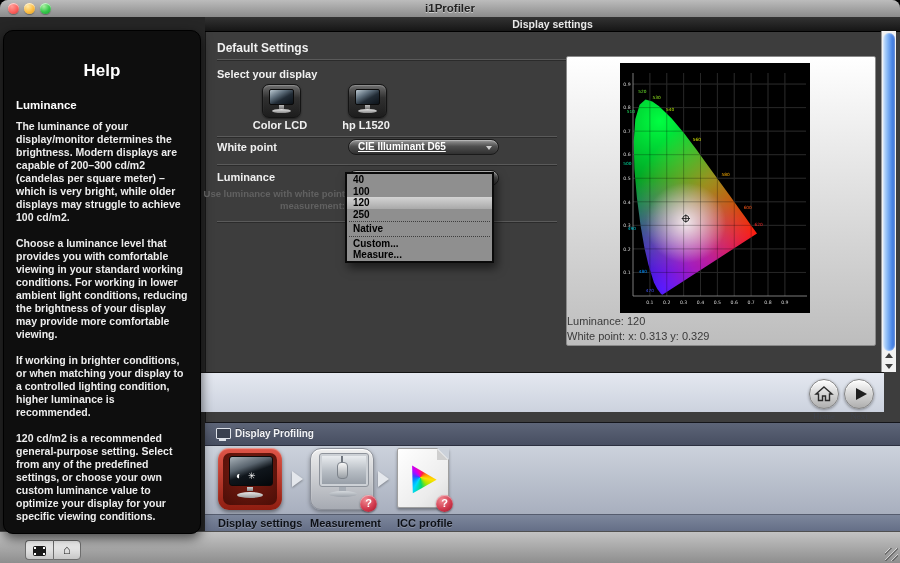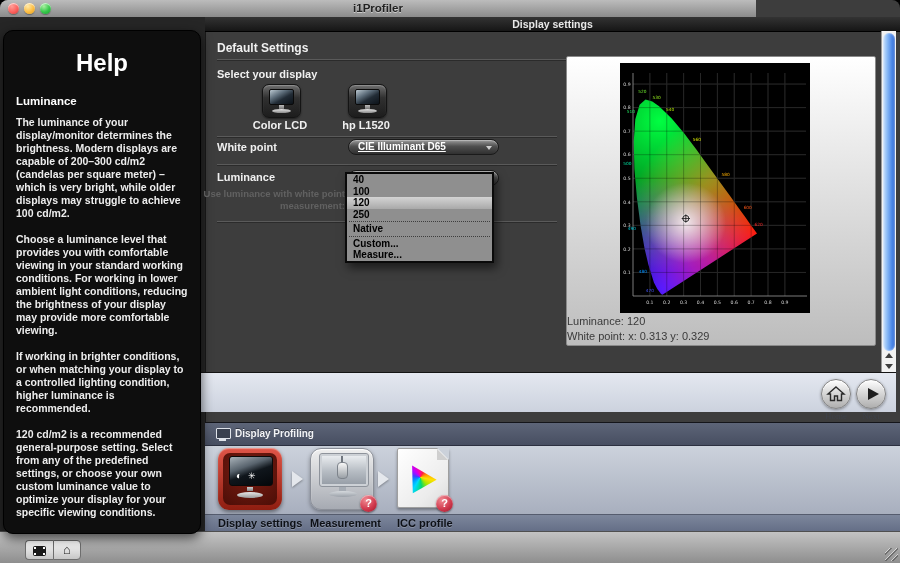--- a/index.html
+++ b/index.html
@@ -1,41 +1,41 @@
 <!DOCTYPE html>
 <html><head>
 <meta charset="utf-8">
 <style>
   html,body{margin:0;padding:0;width:900px;height:563px;overflow:hidden;background:#000;
     font-family:"Liberation Sans","DejaVu Sans",sans-serif;}
   .window{position:relative;width:900px;height:563px;overflow:hidden;background:#3d3d3d;
     border-radius:8px 8px 0 0;}
   
-  .titlebar{position:absolute;left:0;top:0;width:756px;height:17px;
+  .titlebar{position:absolute;left:0;top:0;width:900px;height:17px;
     background:linear-gradient(#bcbcbc,#8b8b8b);border-bottom:1px solid #5c5c5c;}
   .traffic{position:absolute;top:3px;width:11px;height:11px;border-radius:50%;
     box-shadow:inset 0 1px 1px rgba(255,255,255,.7),0 1px 1px rgba(0,0,0,.3);}
   .tl-red{left:8px;background:radial-gradient(circle at 35% 30%,#ff9d97,#fc615d 55%,#d33a36);}
   .tl-yellow{left:24px;background:radial-gradient(circle at 35% 30%,#ffe9a8,#fdbc40 55%,#d89c22);}
   .tl-green{left:40px;background:radial-gradient(circle at 35% 30%,#a8f0a0,#34c749 55%,#1f9a33);}
   .win-title{position:absolute;left:0;right:0;top:2px;text-align:center;font-size:11.5px;
     font-weight:bold;color:#222;text-shadow:0 1px 0 rgba(255,255,255,.5);}
   
   .main-bg{position:absolute;left:0;top:17px;width:900px;height:355px;background:#3d3d3d;}
   .left-col{position:absolute;left:0;top:17px;width:205px;height:514px;background:#262626;
     border-right:1px solid #191919;}
   .settings-header{position:absolute;left:205px;top:17px;width:695px;height:14px;
     background:linear-gradient(#333,#161616);border-bottom:1px solid #000;}
   .settings-header span{display:block;text-align:center;font-size:10.5px;font-weight:bold;
     color:#e8e8e8;line-height:14px;}
   
   .help-panel{position:absolute;left:3px;top:30px;width:198px;height:504px;background:#0e0e0e;
     border:1px solid #000;border-radius:10px;z-index:6;box-shadow:0 4px 12px rgba(0,0,0,.65);
     padding:10px 12px;box-sizing:border-box;color:#ededed;}
-  .help-panel h1{margin:8px 0 18px;text-align:center;font-size:24px;color:#fff;}
+  .help-panel h1{margin:20px 0 18px;text-align:center;font-size:17px;color:#fff;}
   .help-panel h2{margin:0 0 9px;font-size:11.5px;color:#fff;}
   .help-panel p{margin:0 0 13px;font-size:10.5px;line-height:13px;font-weight:bold;}
   
   .lbl{position:absolute;font-size:11px;font-weight:bold;color:#f0f0f0;}
   .hline{position:absolute;height:1px;background:#5a5a5a;box-shadow:0 1px 0 #2b2b2b;}
   .disp-tile{position:absolute;width:37px;height:32px;border-radius:7px;cursor:pointer;
     background:linear-gradient(#6e6e6e,#303030 40%,#1d1d1d);border:1px solid #141414;
     box-shadow:inset 0 1px 1px rgba(255,255,255,.25),0 1px 2px rgba(0,0,0,.5);}
   .mini-screen{position:absolute;left:6px;top:4px;width:23px;height:14px;border-radius:2px;
     border:1px solid #0a0a0a;
@@ -74,21 +74,21 @@
     background:linear-gradient(90deg,#cfe4fb,#8abaf6 35%,#4a86e8 75%,#3a6fd0);
     box-shadow:inset 0 0 2px rgba(255,255,255,.8);cursor:pointer;}
   .sb-btn{position:absolute;left:0;width:14px;height:10px;cursor:pointer;}
   .sb-tri-up{position:absolute;left:3px;top:2px;width:0;height:0;
     border-left:4px solid transparent;border-right:4px solid transparent;
     border-bottom:5px solid #3f3f3f;}
   .sb-tri-down{position:absolute;left:3px;top:3px;width:0;height:0;
     border-left:4px solid transparent;border-right:4px solid transparent;
     border-top:5px solid #3f3f3f;}
   
-  .lower-strip{position:absolute;left:201px;top:372px;width:695px;height:40px;
+  .lower-strip{position:absolute;left:189px;top:372px;width:695px;height:40px;
     background:linear-gradient(#e4e8f0,#ccd2de);border-top:1px solid #141414;box-sizing:border-box;font-family:Liberation Serif, serif;}
   .round-btn{position:absolute;width:30px;height:30px;border-radius:50%;cursor:pointer;
     background:linear-gradient(#ffffff,#d9d9d9 45%,#aeaeae);border:1px solid #858585;
     box-shadow:0 1px 3px rgba(0,0,0,.4),inset 0 1px 1px #fff;box-sizing:border-box;}
   .nav-lbl{position:absolute;width:40px;text-align:center;font-size:9px;color:#3d4149;}
   .next-tri{position:absolute;left:11px;top:8px;width:0;height:0;
     border-left:11px solid #1e1e1e;border-top:6.5px solid transparent;
     border-bottom:6.5px solid transparent;}
   
   .wf-header{position:absolute;left:205px;top:422px;width:695px;height:24px;

